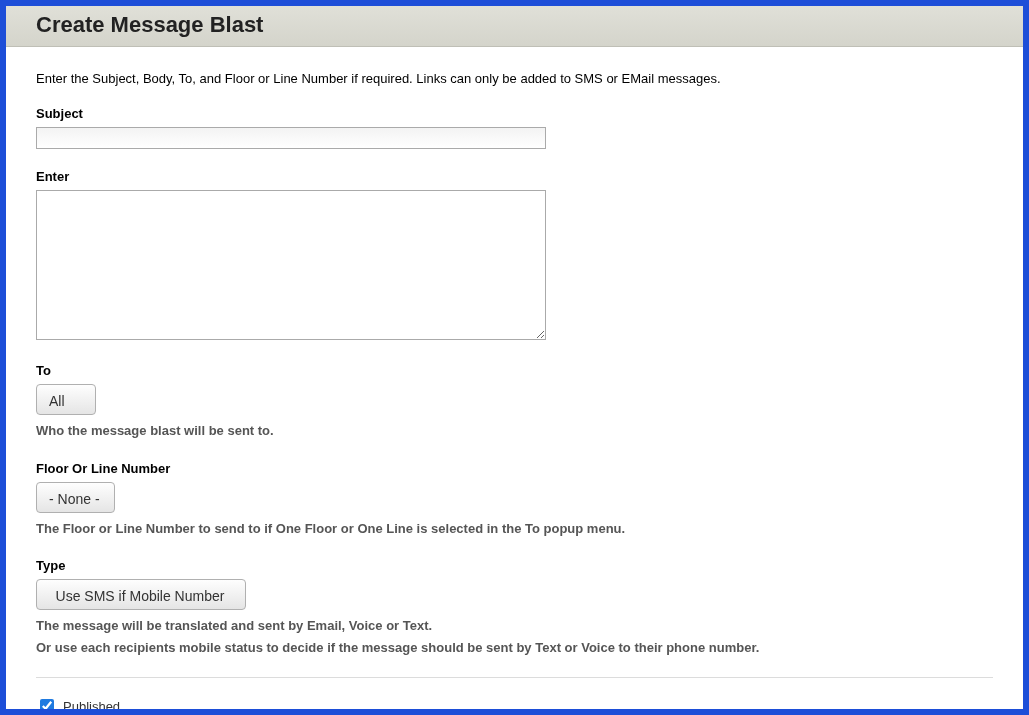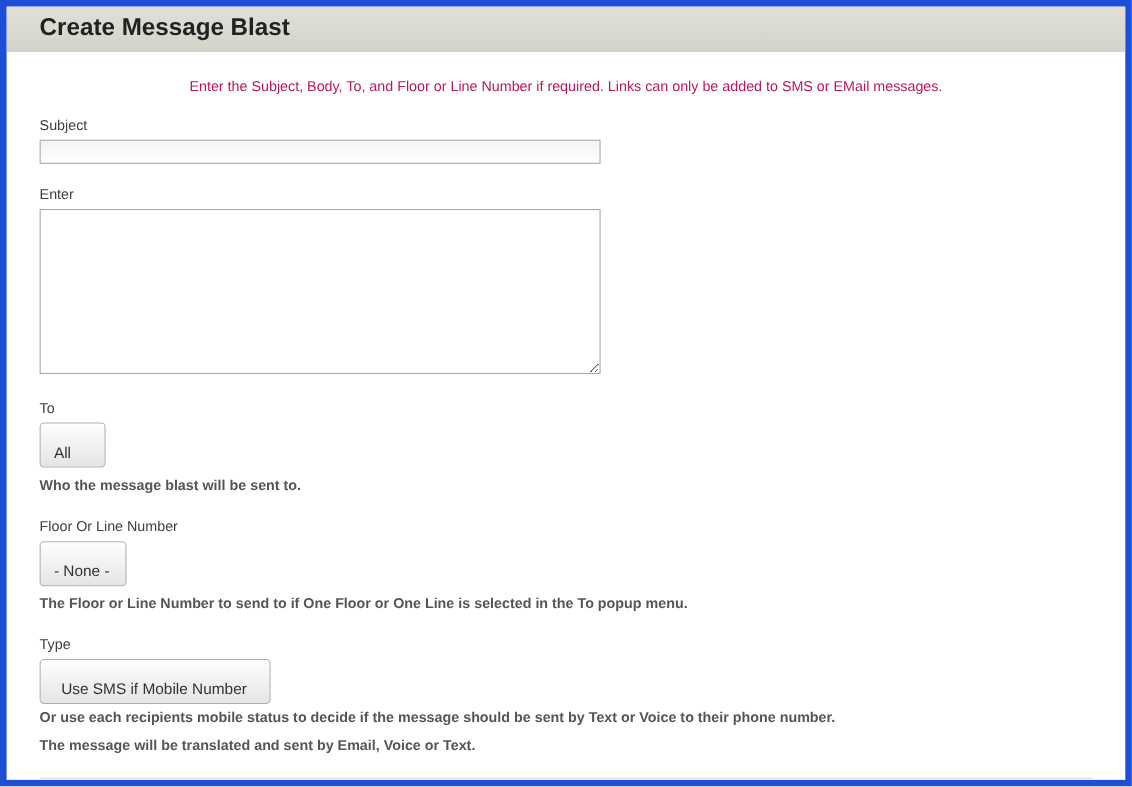--- a/index.html
+++ b/index.html
@@ -32,30 +32,29 @@
     font-size: 22px;
     font-weight: bold;
     color: #222;
   }
   .form-area {
     padding: 24px 30px 20px 30px;
   }
   .intro-text {
     margin: 0 0 20px 0;
     font-size: 13px;
-    color: #be185d;
-    text-align: center;
+    color: #000000;
   }
   .field-group {
     margin-bottom: 20px;
   }
   .field-label {
-    font-weight: normal;
+    font-weight: bold;
     font-size: 13px;
-    color: #404040;
+    color: #000000;
     display: block;
     margin-bottom: 6px;
   }
   .text-input {
     width: 510px;
     height: 22px;
     border: 1px solid #aaa;
     background: linear-gradient(to bottom, #f3f3f3 0%, #ffffff 100%);
     font-size: 13px;
     padding: 2px 4px;
@@ -72,21 +71,21 @@
   .help-text {
     font-size: 13px;
     color: #555;
     margin: 6px 0 0 0;
     line-height: 1.5;
     font-weight: bold;
   }
   .select-btn {
     display: inline-block;
     font-size: 14px;
-    padding: 18px 14px 5px 12px;
+    padding: 8px 14px 5px 12px;
     border: 1px solid #b0b0b0;
     border-radius: 4px;
     background: linear-gradient(to bottom, #fefefe 0%, #e5e5e5 100%);
     color: #333;
     cursor: pointer;
     min-width: 60px;
     text-align: left;
   }
   .select-btn.wide {
     min-width: 210px;
@@ -143,22 +142,22 @@
 
     <div class="field-group">
       <label class="field-label">Floor Or Line Number</label>
       <div class="select-btn">- None -</div>
       <p class="help-text">The Floor or Line Number to send to if One Floor or One Line is selected in the To popup menu.</p>
     </div>
 
     <div class="field-group">
       <label class="field-label">Type</label>
       <div class="select-btn wide">Use SMS if Mobile Number</div>
+      <p class="help-text">The message will be translated and sent by Email, Voice or Text.</p>
       <p class="help-text" style="margin-top:2px;">Or use each recipients mobile status to decide if the message should be sent by Text or Voice to their phone number.</p>
-      <p class="help-text">The message will be translated and sent by Email, Voice or Text.</p>
     </div>
 
     <hr class="divider">
 
     <div class="checkbox-row">
       <input type="checkbox" id="pub-cb" checked="" style="">
       <label for="pub-cb">Published</label>
     </div>
 
   </div>

